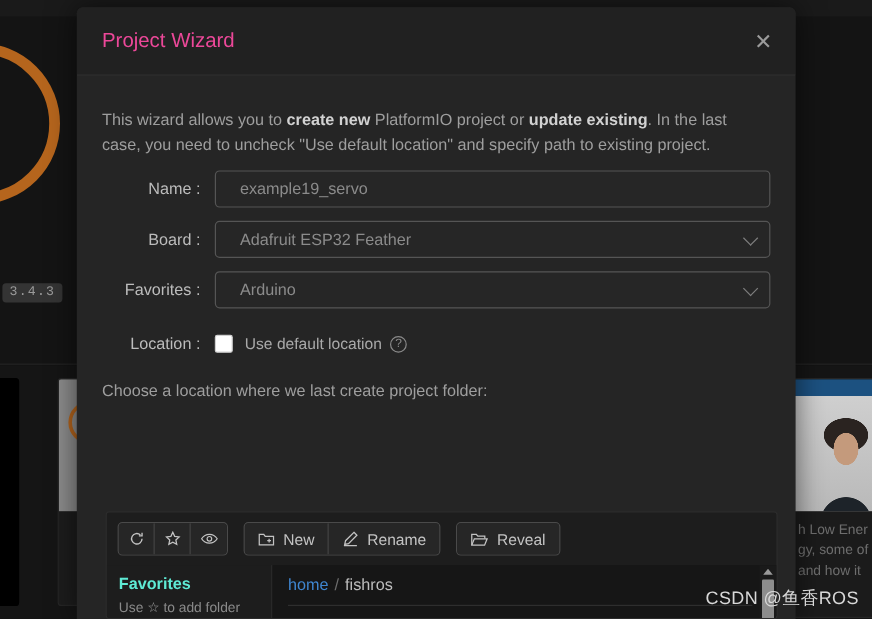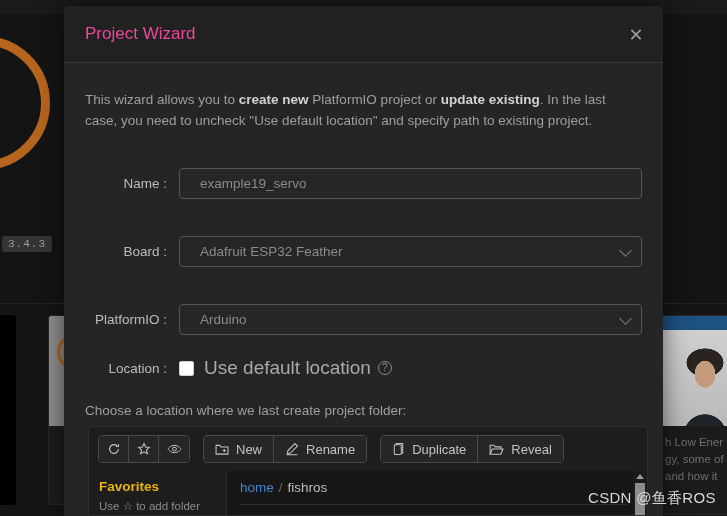--- a/index.html
+++ b/index.html
@@ -148,21 +148,21 @@
     color: #9e9e9e;
     font-size: 13.5px;
     line-height: 21px;
     max-width: 545px;
   }
   .intro b { color: #d2d2d2; font-weight: bold; }
 
   
   .frow {
     display: flex; align-items: center;
-    margin-top: 37px;
+    margin-top: 11px;
   }
   .frow .flabel {
     width: 94px;
     text-align: right;
     padding-right: 12px;
     color: #bcbcbc;
     font-size: 13.5px;
     white-space: nowrap;
   }
   .field {
@@ -193,21 +193,21 @@
     width: 15px; height: 15px;
     background: #ffffff;
     border: 1px solid #d0d0d0;
     border-radius: 2px;
     cursor: pointer;
     flex: none;
   }
   .cb-label {
     margin-left: 10px;
     color: #a9a9a9;
-    font-size: 19px;
+    font-size: 13px;
   }
   .help-icon {
     display: inline-flex; align-items: center; justify-content: center;
     width: 14px; height: 14px;
     margin-left: 7px;
     border: 1px solid #8a8a8a;
     border-radius: 50%;
     color: #8a8a8a;
     font-size: 10px;
     line-height: 1;
@@ -262,21 +262,21 @@
   .tbtn svg { display: block; }
 
   .panes { display: flex; height: 52px; }
   .fav-pane {
     width: 138px;
     flex: none;
     padding: 8px 10px 0 10px;
     background: #1d1d1d;
     border-right: 1px solid #2c2c2c;
   }
-  .fav-title { color: #eab308; font-size: 13.5px; font-weight: bold; }
+  .fav-title { color: #5eead4; font-size: 13.5px; font-weight: bold; }
   .fav-sub { margin-top: 5px; color: #8a8a8a; font-size: 11.5px; white-space: nowrap; }
   .fav-sub .star { color: #9a9a9a; }
 
   .list-pane {
     position: relative;
     flex: 1;
     background: #161616;
     padding: 9px 0 0 13px;
   }
   .crumb { font-size: 13.5px; white-space: nowrap; }
@@ -361,21 +361,21 @@
 
       <div class="frow">
         <div class="flabel">Board :</div>
         <div class="field select">
           <span>Adafruit ESP32 Feather</span>
           <span class="chev"></span>
         </div>
       </div>
 
       <div class="frow">
-        <div class="flabel">PlatformIO :</div>
+        <div class="flabel">Favorites :</div>
         <div class="field select">
           <span>Arduino</span>
           <span class="chev"></span>
         </div>
       </div>
 
       <div class="frow loc">
         <div class="flabel">Location :</div>
         <div class="checkbox"></div>
         <span class="cb-label">Use default location</span>
@@ -432,29 +432,20 @@
                 <path d="M1.8 14.6h12.4"></path>
               </svg>
             </span>
             <span>Rename</span>
           </button>
         </div>
 
         <div class="btn-group">
           <button class="tbtn">
             <span>
-              <svg width="13" height="14" viewBox="0 0 14 16" fill="none" stroke="#c3c3c3" stroke-width="1.2">
-                <rect x="2.2" y="3.2" width="8" height="11" rx="1"></rect>
-                <path d="M4.4 3.2V1.8h7.4v11h-1.6"></path>
-              </svg>
-            </span>
-            <span>Duplicate</span>
-          </button>
-          <button class="tbtn">
-            <span>
               <svg width="15" height="13" viewBox="0 0 17 14" fill="none" stroke="#c3c3c3" stroke-width="1.2">
                 <path d="M1.3 12.4V2.2h4.3l1.4 1.8h6.6v2.1"></path>
                 <path d="M1.3 12.4l2.4-6h12.1l-2.4 6z"></path>
               </svg>
             </span>
             <span>Reveal</span>
           </button>
         </div>
       </div>
 

